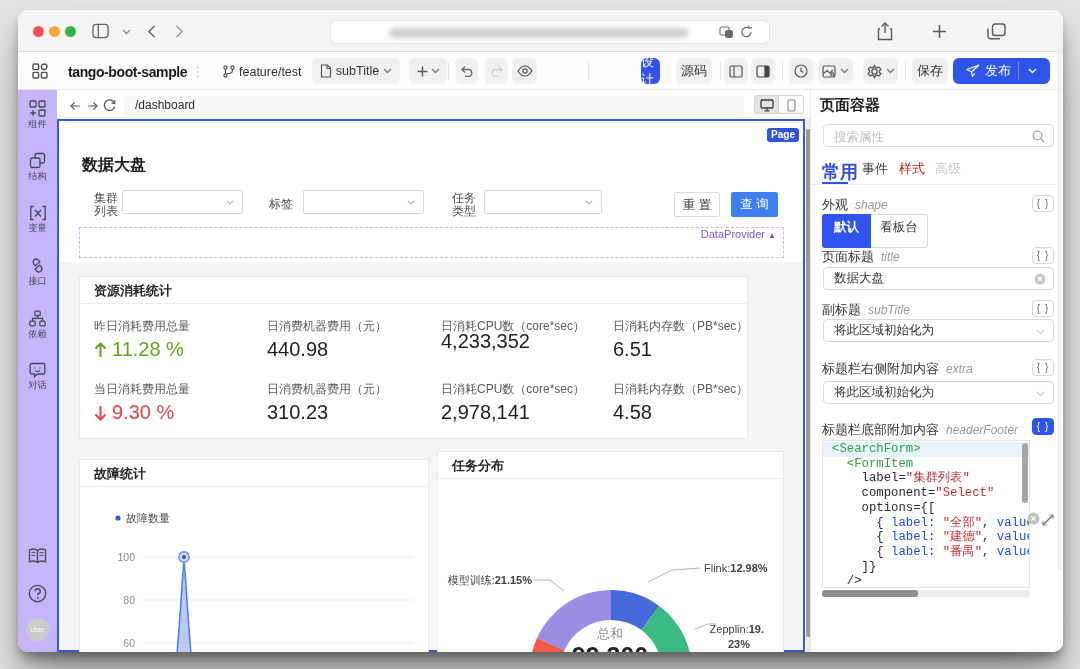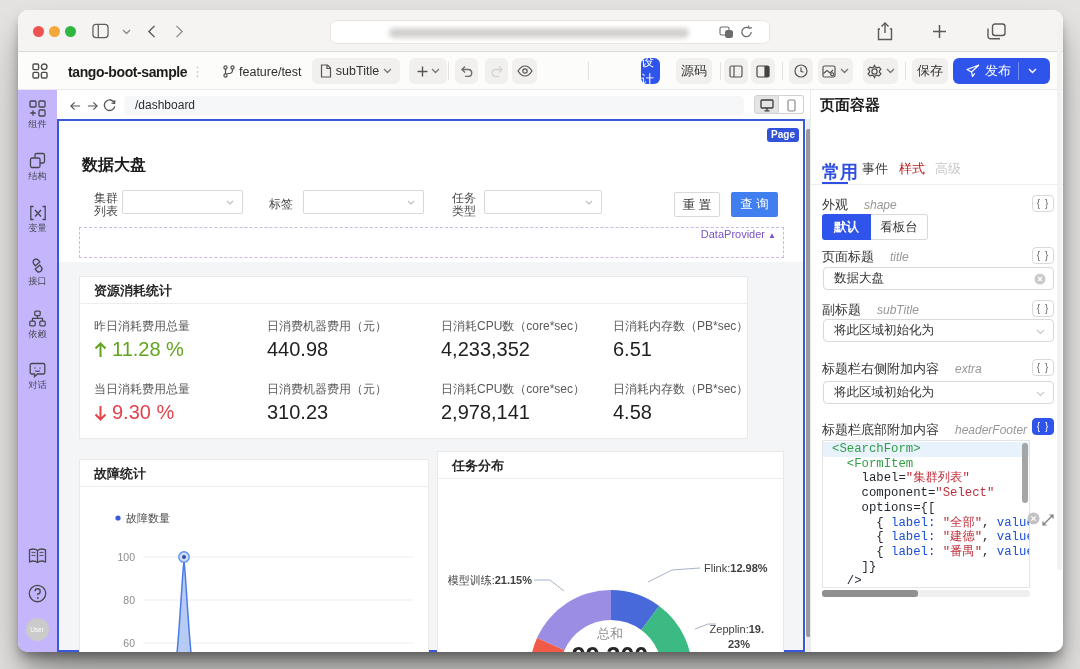--- a/index.html
+++ b/index.html
@@ -31,21 +31,21 @@
 .pbody{position:absolute;left:0;right:0;top:141px;bottom:0;background:#f4f5f7}
 .panel{position:absolute;background:#fff;border:1px solid #e9e9e9}
 .ph{height:27px;line-height:28px;border-bottom:1px solid #ededed;font-weight:bold;font-size:13px;color:#262626;padding-left:14px}
 .sel{position:absolute;height:24px;background:#fff;border:1px solid #d9d9d9;border-radius:2px}
 .flabel{position:absolute;font-size:12px;color:#4a4a4a;line-height:13px}
 .stat-l{position:absolute;font-size:12px;color:#5a5a5a;white-space:nowrap}
 .stat-v{position:absolute;font-size:20px;color:#1f1f1f;white-space:nowrap}
 
 .rpanel{position:absolute;left:792px;top:80px;width:253px;bottom:0;background:#fff;border-left:1px solid #ececec}
 .attr{position:absolute;font-size:13px;color:#333;white-space:nowrap}
-.attr i{font-size:12px;color:#979797;font-style:italic;margin-left:16px}
+.attr i{font-size:12px;color:#979797;font-style:italic;margin-left:7px}
 .curly{position:absolute;left:221px;width:22px;height:17px;border:1px solid #d9d9d9;border-radius:4px;color:#6b6b6b;font-size:10px;text-align:center;line-height:15px;background:#fff;letter-spacing:1px}
 .rinput{position:absolute;left:12px;width:231px;height:23px;border:1px solid #d9d9d9;border-radius:4px;background:#fff;font-size:12.5px;color:#333;line-height:21px;padding-left:10px}
 .code{font-family:"Liberation Mono",monospace;font-size:12.3px;line-height:14.7px;white-space:pre}
 .cg{color:#2f9e44}.cr{color:#c0303c}.cb{color:#1b4fd8}.ck{color:#24292e}
 </style></head>
 <body>
 <div class="win">
 
 <div class="titlebar">
  <div class="light" style="left:14.5px;background:#ef5350"></div>
@@ -326,21 +326,21 @@
 
  <div class="panel" style="left:20px;top:155px;width:669px;height:163px">
   <div class="ph">资源消耗统计</div>
   <div class="stat-l" style="left:14px;top:41px">昨日消耗费用总量</div>
   <div class="stat-v" style="left:14px;top:61px;color:#61a51e;display:flex;align-items:center"><svg style="margin-right:5px" width="13" height="16" viewBox="0 0 13 16" fill="none" stroke="#61a51e" stroke-width="2">
             <path d="M6.5 15 V1.8 M1.5 6.5 L6.5 1.5 L11.5 6.5"></path>
           </svg>11.28 %</div>
   <div class="stat-l" style="left:187px;top:41px">日消费机器费用（元）</div>
   <div class="stat-v" style="left:187px;top:61px">440.98</div>
   <div class="stat-l" style="left:361px;top:41px">日消耗CPU数（core*sec）</div>
-  <div class="stat-v" style="left:361px;top:61px">4,233,352</div>
+  <div class="stat-v" style="left:361px;top:53px">4,233,352</div>
   <div class="stat-l" style="left:533px;top:41px">日消耗内存数（PB*sec）</div>
   <div class="stat-v" style="left:533px;top:61px">6.51</div>
   <div class="stat-l" style="left:14px;top:104px">当日消耗费用总量</div>
   <div class="stat-v" style="left:14px;top:124px;color:#e2444d;display:flex;align-items:center"><svg style="margin-right:5px" width="13" height="16" viewBox="0 0 13 16" fill="none" stroke="#e2444d" stroke-width="2">
             <path d="M6.5 1 V14.2 M1.5 9.5 L6.5 14.5 L11.5 9.5"></path>
           </svg>9.30 %</div>
   <div class="stat-l" style="left:187px;top:104px">日消费机器费用（元）</div>
   <div class="stat-v" style="left:187px;top:124px">310.23</div>
   <div class="stat-l" style="left:361px;top:104px">日消耗CPU数（core*sec）</div>
   <div class="stat-v" style="left:361px;top:124px">2,978,141</div>
@@ -383,30 +383,37 @@
     <text x="312" y="169" font-size="11" font-weight="bold" fill="#404040" text-anchor="end">23%</text>
   </svg>
  </div>
 </div>
 <div class="abs" style="left:787.5px;top:109px;width:5px;height:533px;background:#ececec">
   <div class="abs" style="left:0;top:10px;width:5px;height:508px;background:#999;border-radius:2px"></div>
 </div>
 
 <div class="rpanel">
  <div class="abs" style="left:9px;top:6px;font-size:15px;font-weight:bold;color:#1d1d1d">页面容器</div>
+ <div class="abs" style="left:12px;top:34px;width:231px;height:23px;border:1px solid #dcdcdc;border-radius:4px;background:#fff">
+   <div class="abs" style="left:10px;top:4px;font-size:12.5px;color:#bfbfbf">搜索属性</div>
+   <svg class="abs" style="right:8px;top:5px" width="13" height="13" viewBox="0 0 13 13" fill="none" stroke="#a6a6a6" stroke-width="1.3">
+          <circle cx="5.5" cy="5.5" r="4.3"></circle>
+          <line x1="8.8" y1="8.8" x2="12" y2="12"></line>
+        </svg>
+ </div>
  <div class="abs" style="left:0;top:66px;width:253px;height:29px;border-bottom:1px solid #ededed">
    <div class="abs" style="left:11px;top:4px;font-size:18px;color:#2e4fe0;font-weight:bold">常用</div>
    <div class="abs" style="left:51px;top:4px;font-size:13px;color:#3d3d3d">事件</div>
    <div class="abs" style="left:88px;top:4px;font-size:13px;color:#b91c1c">样式</div>
    <div class="abs" style="left:124px;top:4px;font-size:13px;color:#c8c8c8">高级</div>
    <div class="abs" style="left:11px;top:26px;width:26px;height:2px;background:#2e4fe0"></div>
  </div>
  <div class="attr" style="left:11px;top:106px">外观<i>shape</i></div>
  <div class="curly" style="top:105px">{ }</div>
- <div class="abs" style="left:11px;top:124px;height:26px;display:flex">
+ <div class="abs" style="left:11px;top:124px;height:34px;display:flex">
    <div style="width:49px;background:#2f54eb;color:#fff;font-size:12.5px;font-weight:bold;text-align:center;line-height:26px;border-radius:3px 0 0 3px">默认</div>
    <div style="width:57px;background:#fff;color:#333;font-size:12.5px;text-align:center;line-height:24px;border:1px solid #d9d9d9;border-left:none;border-radius:0 3px 3px 0">看板台</div>
  </div>
  <div class="attr" style="left:11px;top:158px">页面标题<i>title</i></div>
  <div class="curly" style="top:157px">{ }</div>
  <div class="rinput" style="top:177px">数据大盘
    <svg class="abs" style="right:7px;top:5px" width="12" height="12" viewBox="0 0 12 12">
           <circle cx="6" cy="6" r="5.5" fill="#c9c9c9"></circle>
           <path d="M4 4 L8 8 M8 4 L4 8" stroke="#fff" stroke-width="1.2"></path>
         </svg>

